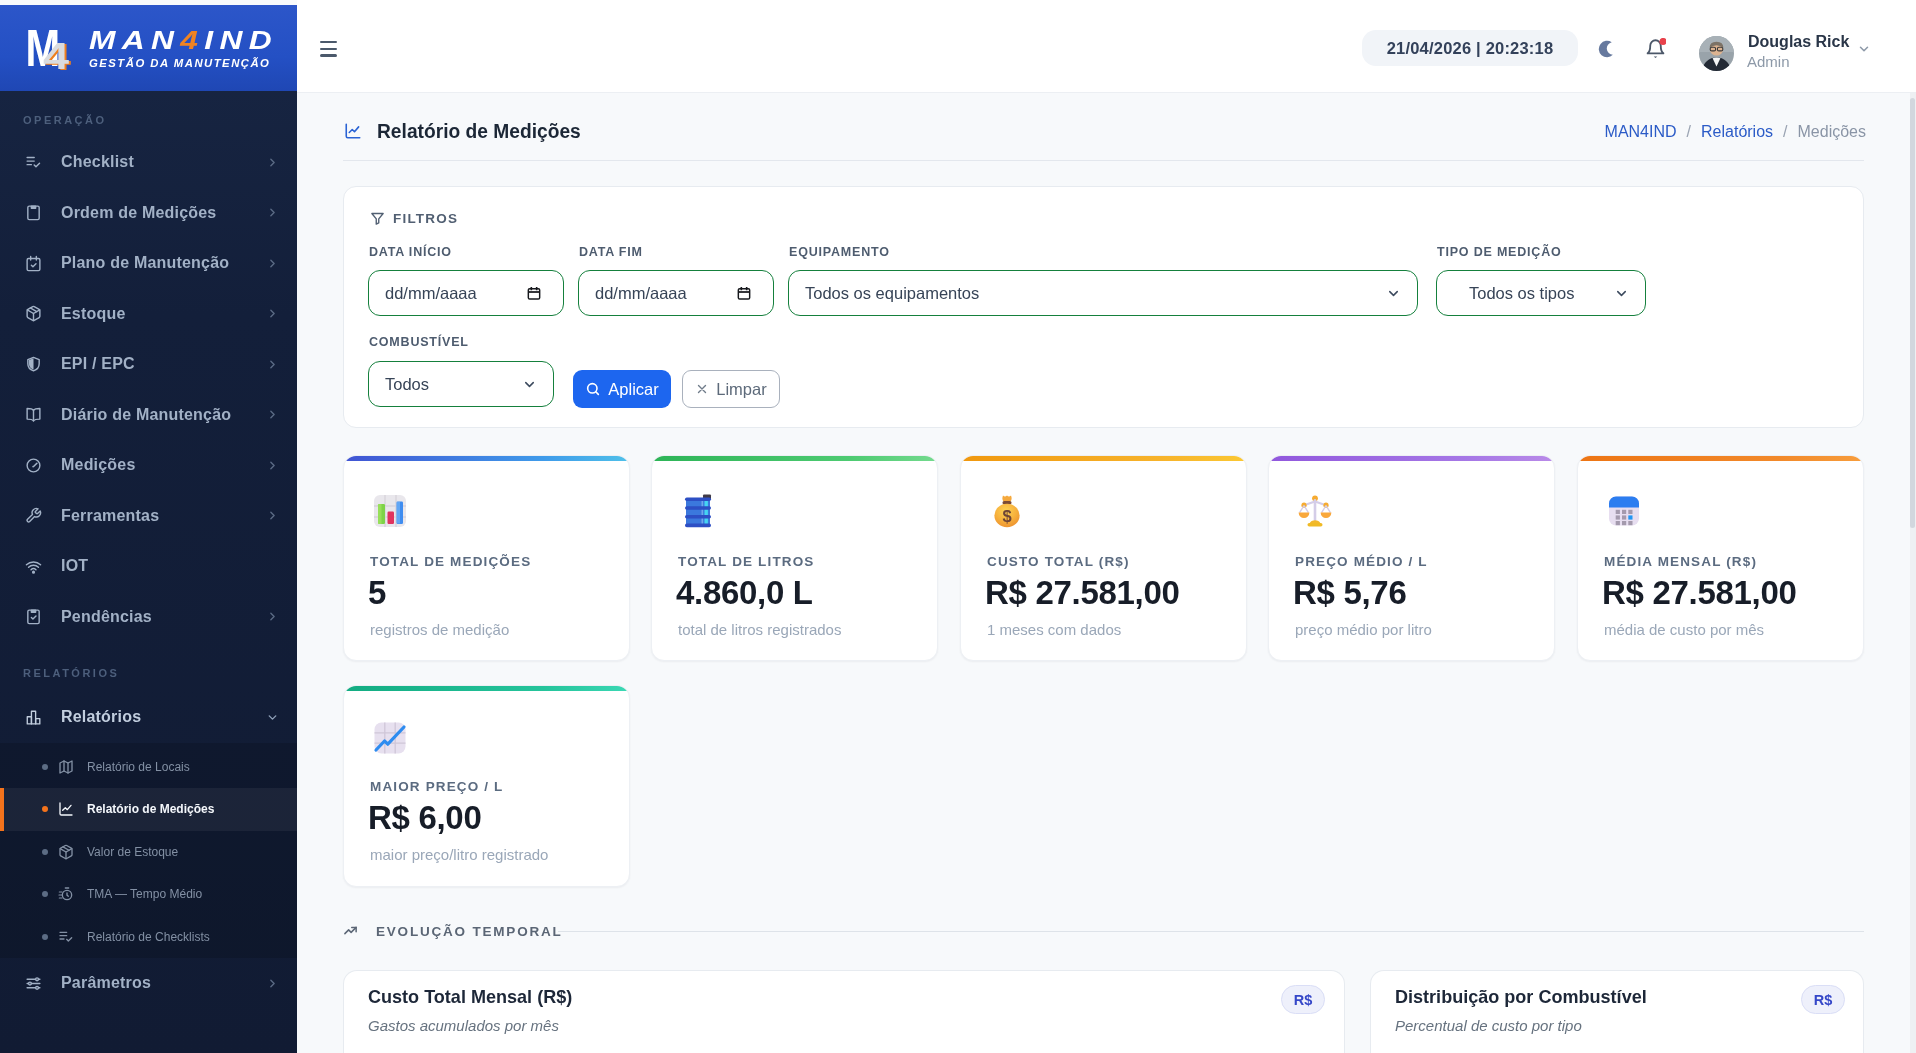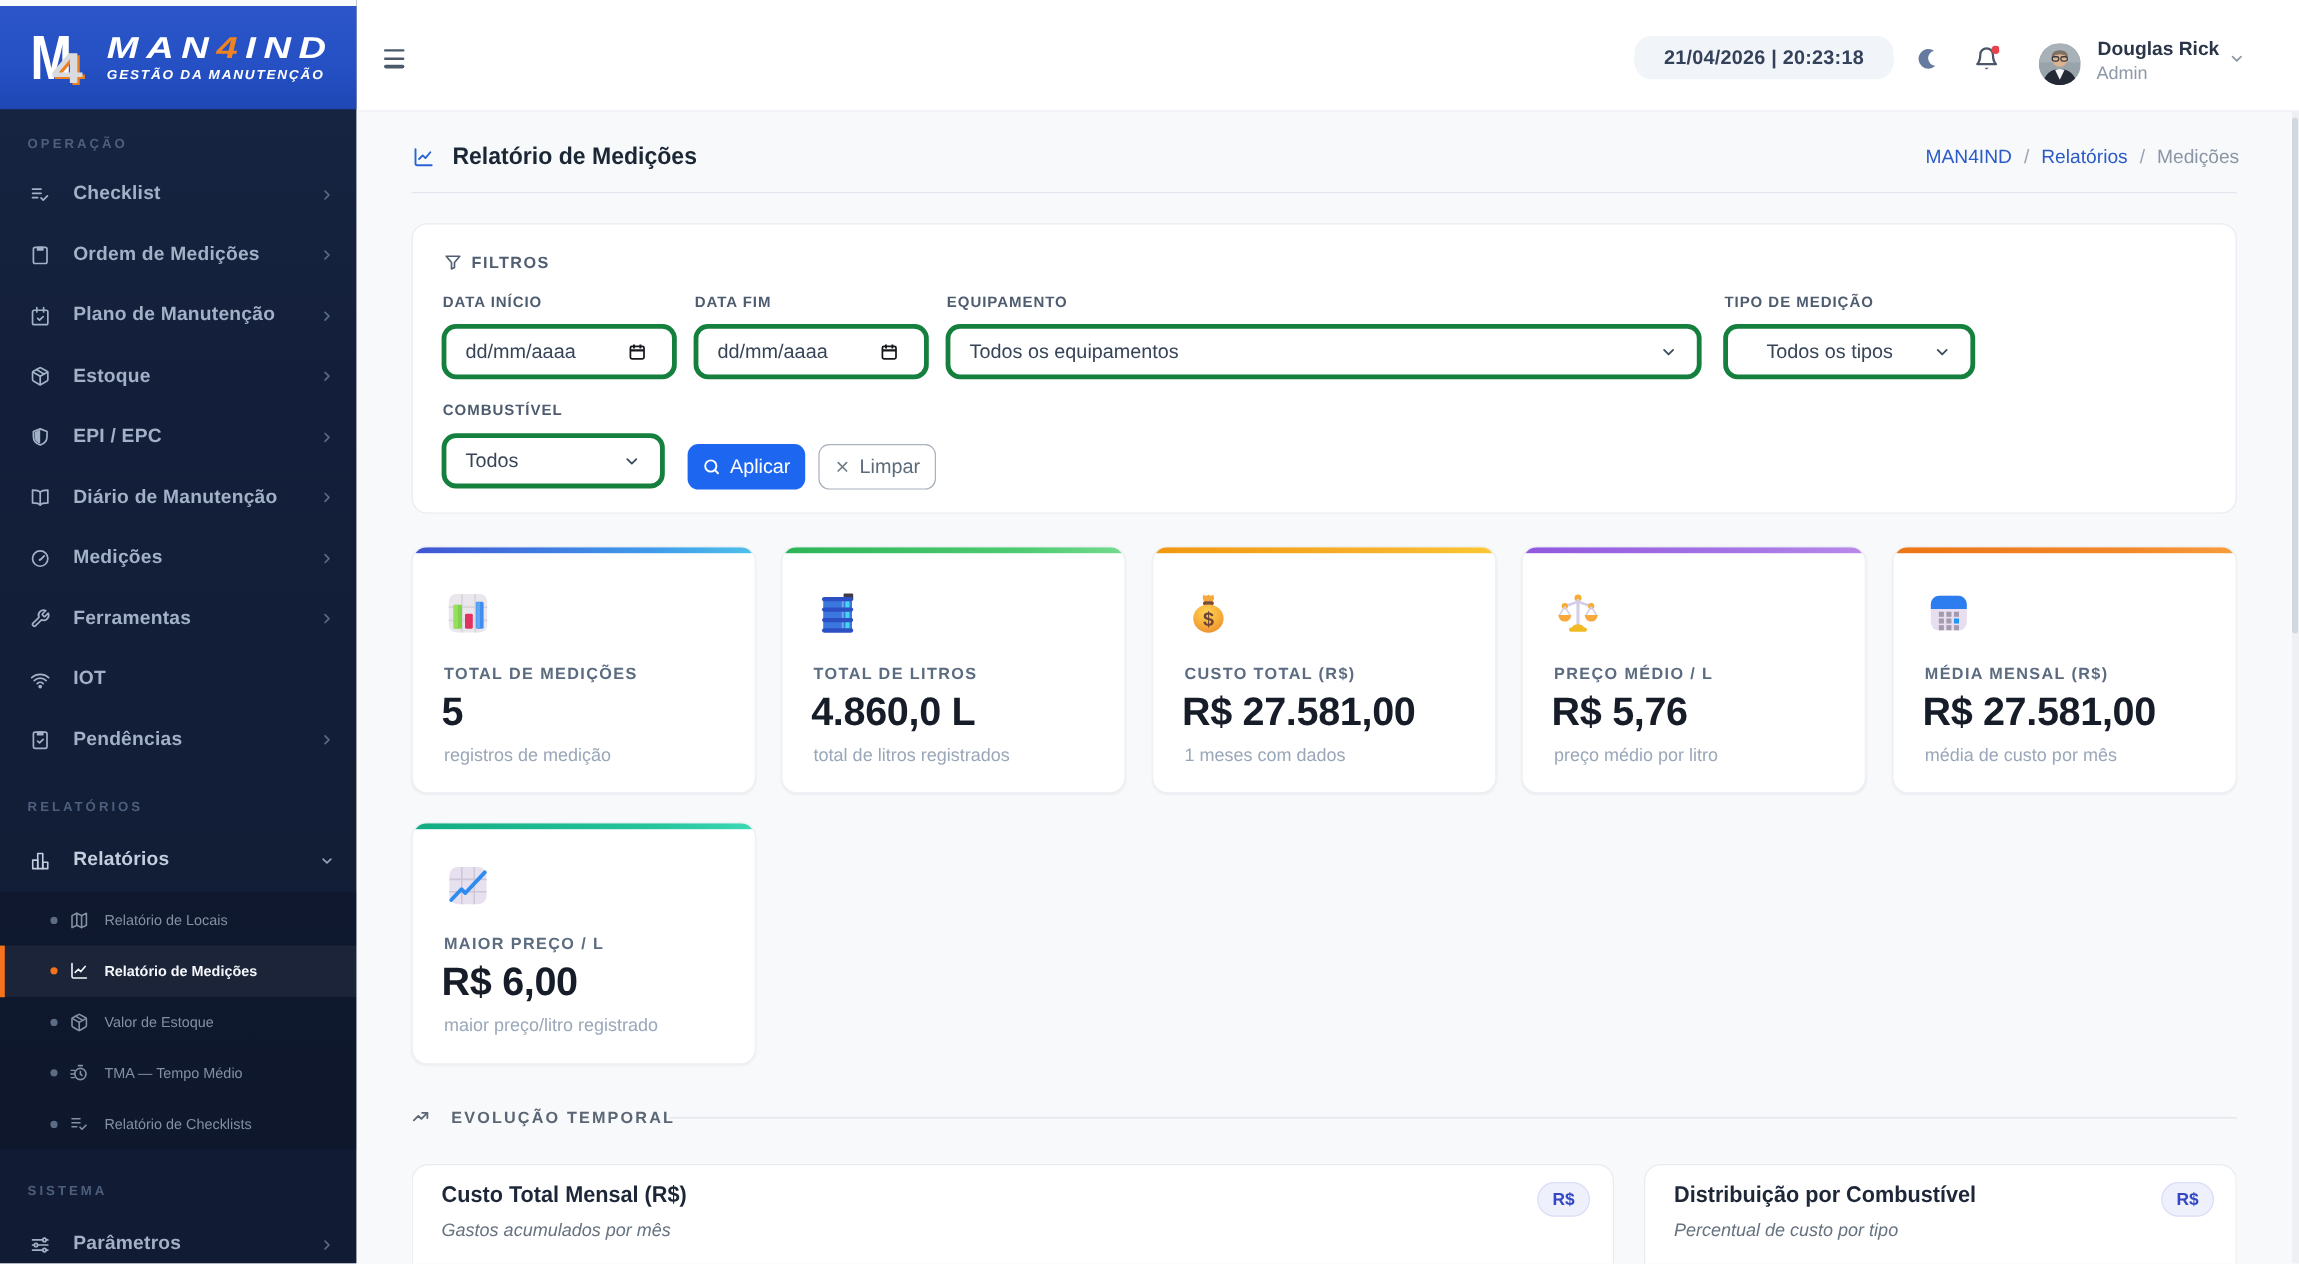--- a/index.html
+++ b/index.html
@@ -48,21 +48,21 @@
 .ph-title { position:absolute; left:377px; top:120px; font-size:20px; font-weight:bold; color:#1c2736; transform:scaleX(0.96); transform-origin:left center; }
 .crumbs { position:absolute; right:50px; top:123px; font-size:16px; color:#8a95a6; }
 .crumbs .sep { margin:0 10px; color:#9aa3b2; }
 .crumbs a { color:#2b5bc7; text-decoration:none; }
 .ph-div { position:absolute; left:343px; top:160px; width:1521px; height:1px; background:#e3e7ed; }
 
 
 .fcard { position:absolute; left:343px; top:186px; width:1521px; height:242px; background:#fff; border:1px solid #e7ebf0; border-radius:13px; }
 .flt-head { position:absolute; left:26px; top:24px; color:#515f72; font-size:13.5px; font-weight:bold; letter-spacing:1.2px; }
 .flabel { position:absolute; font-size:12.5px; font-weight:bold; letter-spacing:.8px; color:#4e5c6f; }
-.fbox { position:absolute; height:46px; border:4px solid #15803d; border-radius:12px; background:#fff; font-size:16.5px; color:#374457; display:flex; align-items:center; padding:0 16px; }
+.fbox { position:absolute; height:46px; border:1px solid #15803d; border-radius:12px; background:#fff; font-size:16.5px; color:#374457; display:flex; align-items:center; padding:0 16px; }
 .fbox .cal { margin-left:auto; margin-right:5px; }
 .fbox .sel { margin-left:auto; }
 .btn-ap { position:absolute; left:229px; top:183px; width:98px; height:38px; background:#1d66ef; border-radius:9px; color:#fff; font-size:16.5px; display:flex; align-items:center; justify-content:center; gap:7px; }
 .btn-cl { position:absolute; left:338px; top:183px; width:98px; height:38px; background:#fff; border:1px solid #a9b1bd; border-radius:9px; color:#5d6a7a; font-size:16.5px; display:flex; align-items:center; justify-content:center; gap:7px; }
 
 
 .scard { position:absolute; width:287px; height:206px; background:#fff; border-radius:13px; box-shadow:0 1px 2px rgba(15,23,42,.05); border:1px solid #edf0f4; overflow:hidden; }
 .scard .bar { position:absolute; left:0; top:0; right:0; height:5px; }
 .scard .emoji { position:absolute; left:28px; top:37px; }
 .scard .lab { position:absolute; left:26px; top:98px; font-size:13.5px; font-weight:bold; letter-spacing:1.15px; color:#5b6b80; }
@@ -261,21 +261,20 @@
         </div>
       <div class="sitem">
           <span class="dot"></span>
           <svg class="ic" viewBox="0 0 24 24" fill="none" stroke="currentColor" stroke-width="2" stroke-linecap="round" stroke-linejoin="round">
             <path d="M3 5h10M3 10h10M3 15h6"></path>
             <path d="m13 15.5 2.5 2.5 5-5"></path>
           </svg>
           <span class="t">Relatório de Checklists</span>
         </div>
     </div>
-    <div class="sec-label" style="padding-top:29px; padding-bottom:12px;">SISTEMA</div>
     <div class="mitem">
         <svg class="ic" viewBox="0 0 24 24" fill="none" stroke="currentColor" stroke-width="2" stroke-linecap="round" stroke-linejoin="round">
           <path d="M3 6h12M19 6h2M3 12h2M9 12h12M3 18h12M19 18h2"></path>
           <circle cx="17" cy="6" r="2"></circle>
           <circle cx="7" cy="12" r="2"></circle>
           <circle cx="17" cy="18" r="2"></circle>
         </svg>
         <span class="t">Parâmetros</span>
         <svg class="chev" viewBox="0 0 24 24" fill="none" stroke="#5a6a84" stroke-width="2.6" stroke-linecap="round" stroke-linejoin="round">
           <path d="m9 6 6 6-6 6"></path>

